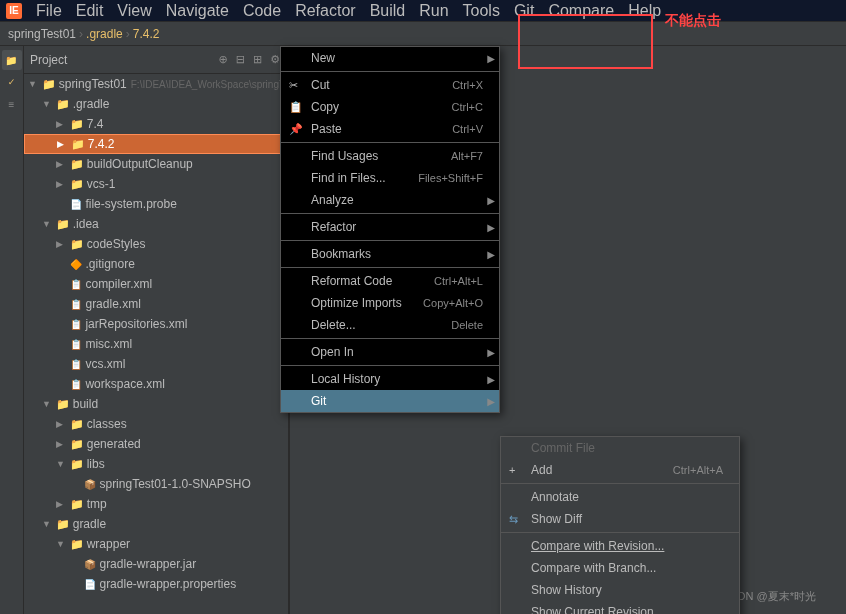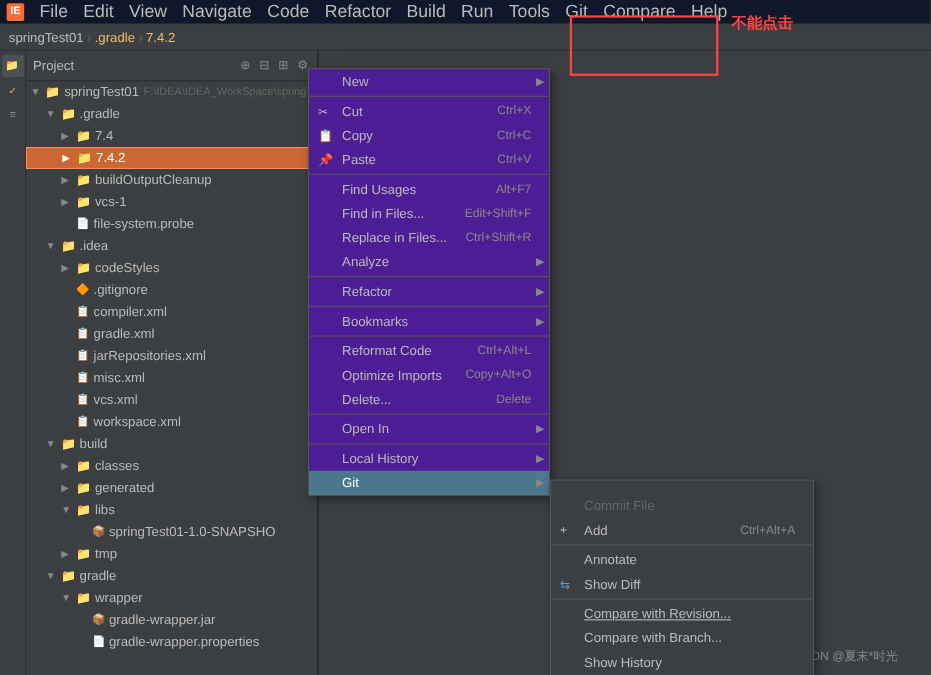--- a/index.html
+++ b/index.html
@@ -143,26 +143,25 @@
     .file-icon.probe { color: #aaa; }
 
     
     .context-menu-overlay {
       position: absolute;
       top: 46px;
       left: 280px;
       z-index: 100;
     }
     .context-menu {
-      background: #4c1d95;
+      background: #000000;
       border: 1px solid #555;
       box-shadow: 3px 3px 8px rgba(0,0,0,0.5);
       min-width: 220px;
       font-size: 12px;
-      margin-top: 16px;
     }
     .ctx-item {
       display: flex;
       align-items: center;
       padding: 3px 16px 3px 8px;
       height: 22px;
       cursor: pointer;
       color: #bbbbbb;
       position: relative;
     }
@@ -482,28 +481,23 @@
 
       <div class="ctx-item">
         <span class="ctx-icon"></span>
         <span class="ctx-label">Find Usages</span>
         <span class="ctx-shortcut">Alt+F7</span>
       </div>
 
       <div class="ctx-item">
         <span class="ctx-icon"></span>
         <span class="ctx-label">Find in Files...</span>
-        <span class="ctx-shortcut">Edit+Shift+F</span>
-      </div>
-
-      <div class="ctx-item">
-        <span class="ctx-icon"></span>
-        <span class="ctx-label">Replace in Files...</span>
-        <span class="ctx-shortcut">Ctrl+Shift+R</span>
-      </div>
+        <span class="ctx-shortcut">Files+Shift+F</span>
+      </div>
+
 
       <div class="ctx-item has-submenu">
         <span class="ctx-icon"></span>
         <span class="ctx-label">Analyze</span>
       </div>
       <div class="ctx-item separator"></div>
 
       <div class="ctx-item has-submenu">
         <span class="ctx-icon"></span>
         <span class="ctx-label">Refactor</span>
@@ -547,21 +541,21 @@
       </div>
 
       <div class="ctx-item has-submenu active" style="background:#4c788e; color:white;">
         <span class="ctx-icon"></span>
         <span class="ctx-label" style="color:white;">Git</span>
       </div>
     </div>
 
     <div class="git-submenu">
 
-      <div class="ctx-item disabled" style="padding-left:8px;margin-top:12px;">
+      <div class="ctx-item disabled" style="padding-left:8px;">
         <span class="ctx-icon"></span>
         <span class="ctx-label">Commit File</span>
       </div>
 
       <div class="ctx-item" style="padding-left:8px;">
         <span class="ctx-icon">+</span>
         <span class="ctx-label">Add</span>
         <span class="ctx-shortcut">Ctrl+Alt+A</span>
       </div>
       <div class="ctx-item separator"></div>

